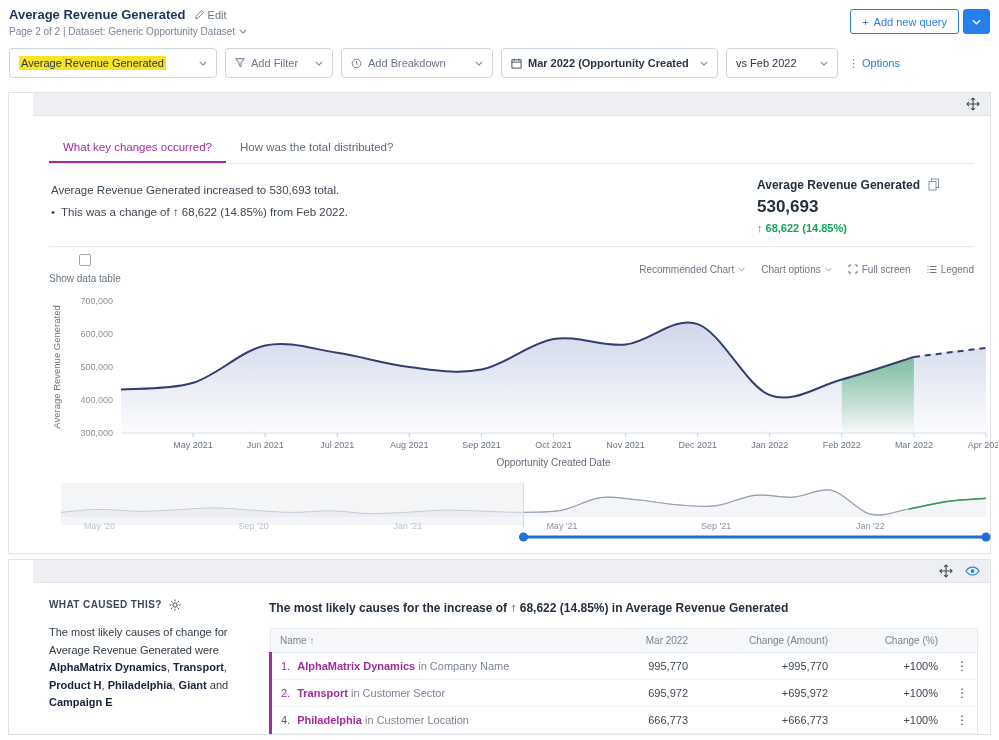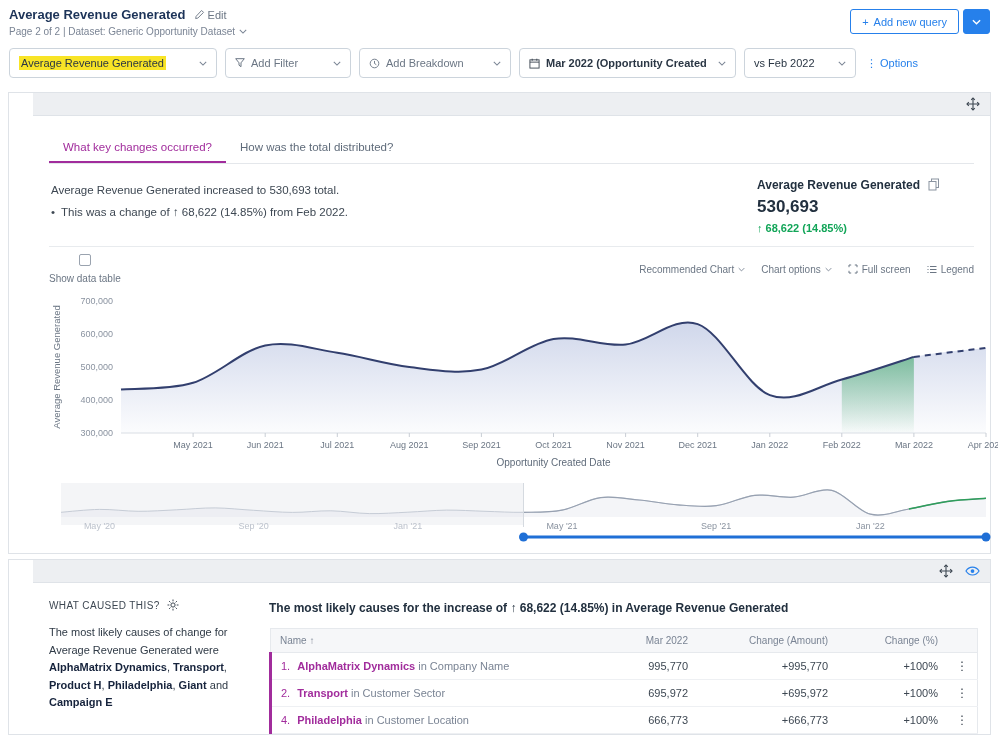--- a/index.html
+++ b/index.html
@@ -22,21 +22,21 @@
   .btn-solid { background:#2680eb; border:1px solid #2680eb; border-radius:3px; width:27px; height:25px;
     display:flex; align-items:center; justify-content:center; cursor:pointer; }
 
   
   .query-bar { display:flex; align-items:center; gap:8px; padding:9px 9px; }
   .qdrop { display:flex; align-items:center; justify-content:space-between; gap:8px;
     border:1px solid #ccd4dc; border-radius:4px; background:#fff; height:30px; padding:0 9px;
     font-size:11px; color:#6b7684; cursor:pointer; }
   .qdrop .dark { color:#2a3644; }
   .qdrop .left { display:flex; align-items:center; gap:6px; overflow:hidden; white-space:nowrap; }
-  .w-measure{width:208px;} .w-filter{width:126px;} .w-breakdown{width:152px;} .w-date{width:217px;font-weight:bold;} .w-compare{width:112px;}
+  .w-measure{width:208px;} .w-filter{width:108px;} .w-breakdown{width:152px;} .w-date{width:217px;font-weight:bold;} .w-compare{width:112px;}
   .hl-yellow { background:#f8e426; color:#2a3644; padding:1px 2px; }
   .options-link { display:flex; align-items:center; gap:3px; color:#2680eb; font-size:11px; cursor:pointer; margin-left:2px; }
 
   
   .panel { margin:5px 8px 0; border:1px solid #dfe3e8; background:#fff;padding-left:24px; }
   .panel-head { height:23px; background:#edeff2; border-bottom:1px solid #dfe3e8;
     display:flex; justify-content:flex-end; align-items:center; gap:12px; padding:0 10px; }
 
   
   .tabs { display:flex; border-bottom:1px solid #e4e7eb; margin:16px 16px 0; }
@@ -61,21 +61,21 @@
   .checkbox { width:12px; height:12px; border:1px solid #9aa3af; border-radius:2px; background:#fff; cursor:pointer; }
   .ct-right { display:flex; align-items:flex-start; gap:16px; }
   .ct-item { display:flex; align-items:center; gap:4px; cursor:pointer; }
 
   .chart-wrap { padding:2px 16px 0; }
   .brush-wrap { padding:4px 16px 10px; }
 
   
   .causes-body { display:flex; gap:24px; padding:16px 12px 0 16px; }
   .causes-aside { width:196px; flex:none; }
-  .aside-title { display:flex; align-items:center; gap:7px; font-size:10px; font-weight:normal;
+  .aside-title { display:flex; gap:7px; font-size:10px; font-weight:bold;
     color:#3d4752; letter-spacing:0.4px; }
   .aside-text { margin-top:13px; font-size:11px; line-height:1.6; color:#2f3a46; }
   .aside-text b { color:#16233c; }
   .causes-main { flex:1; min-width:0; }
   .causes-heading { font-size:12px; font-weight:bold; color:#22303f; margin:2px 0 13px; }
   table.causes { width:100%; border-collapse:collapse; border:1px solid #e6e9ed; font-size:11px; }
   table.causes thead th { background:#f6f7f9; color:#7a8494; font-weight:normal; font-size:10px;
     text-align:right; padding:6px 9px; border-bottom:1px solid #e6e9ed; white-space:nowrap; }
   table.causes thead th.name-col { text-align:left; }
   table.causes tbody td { padding:6px 9px; border-bottom:1px solid #eef0f3; text-align:right;

